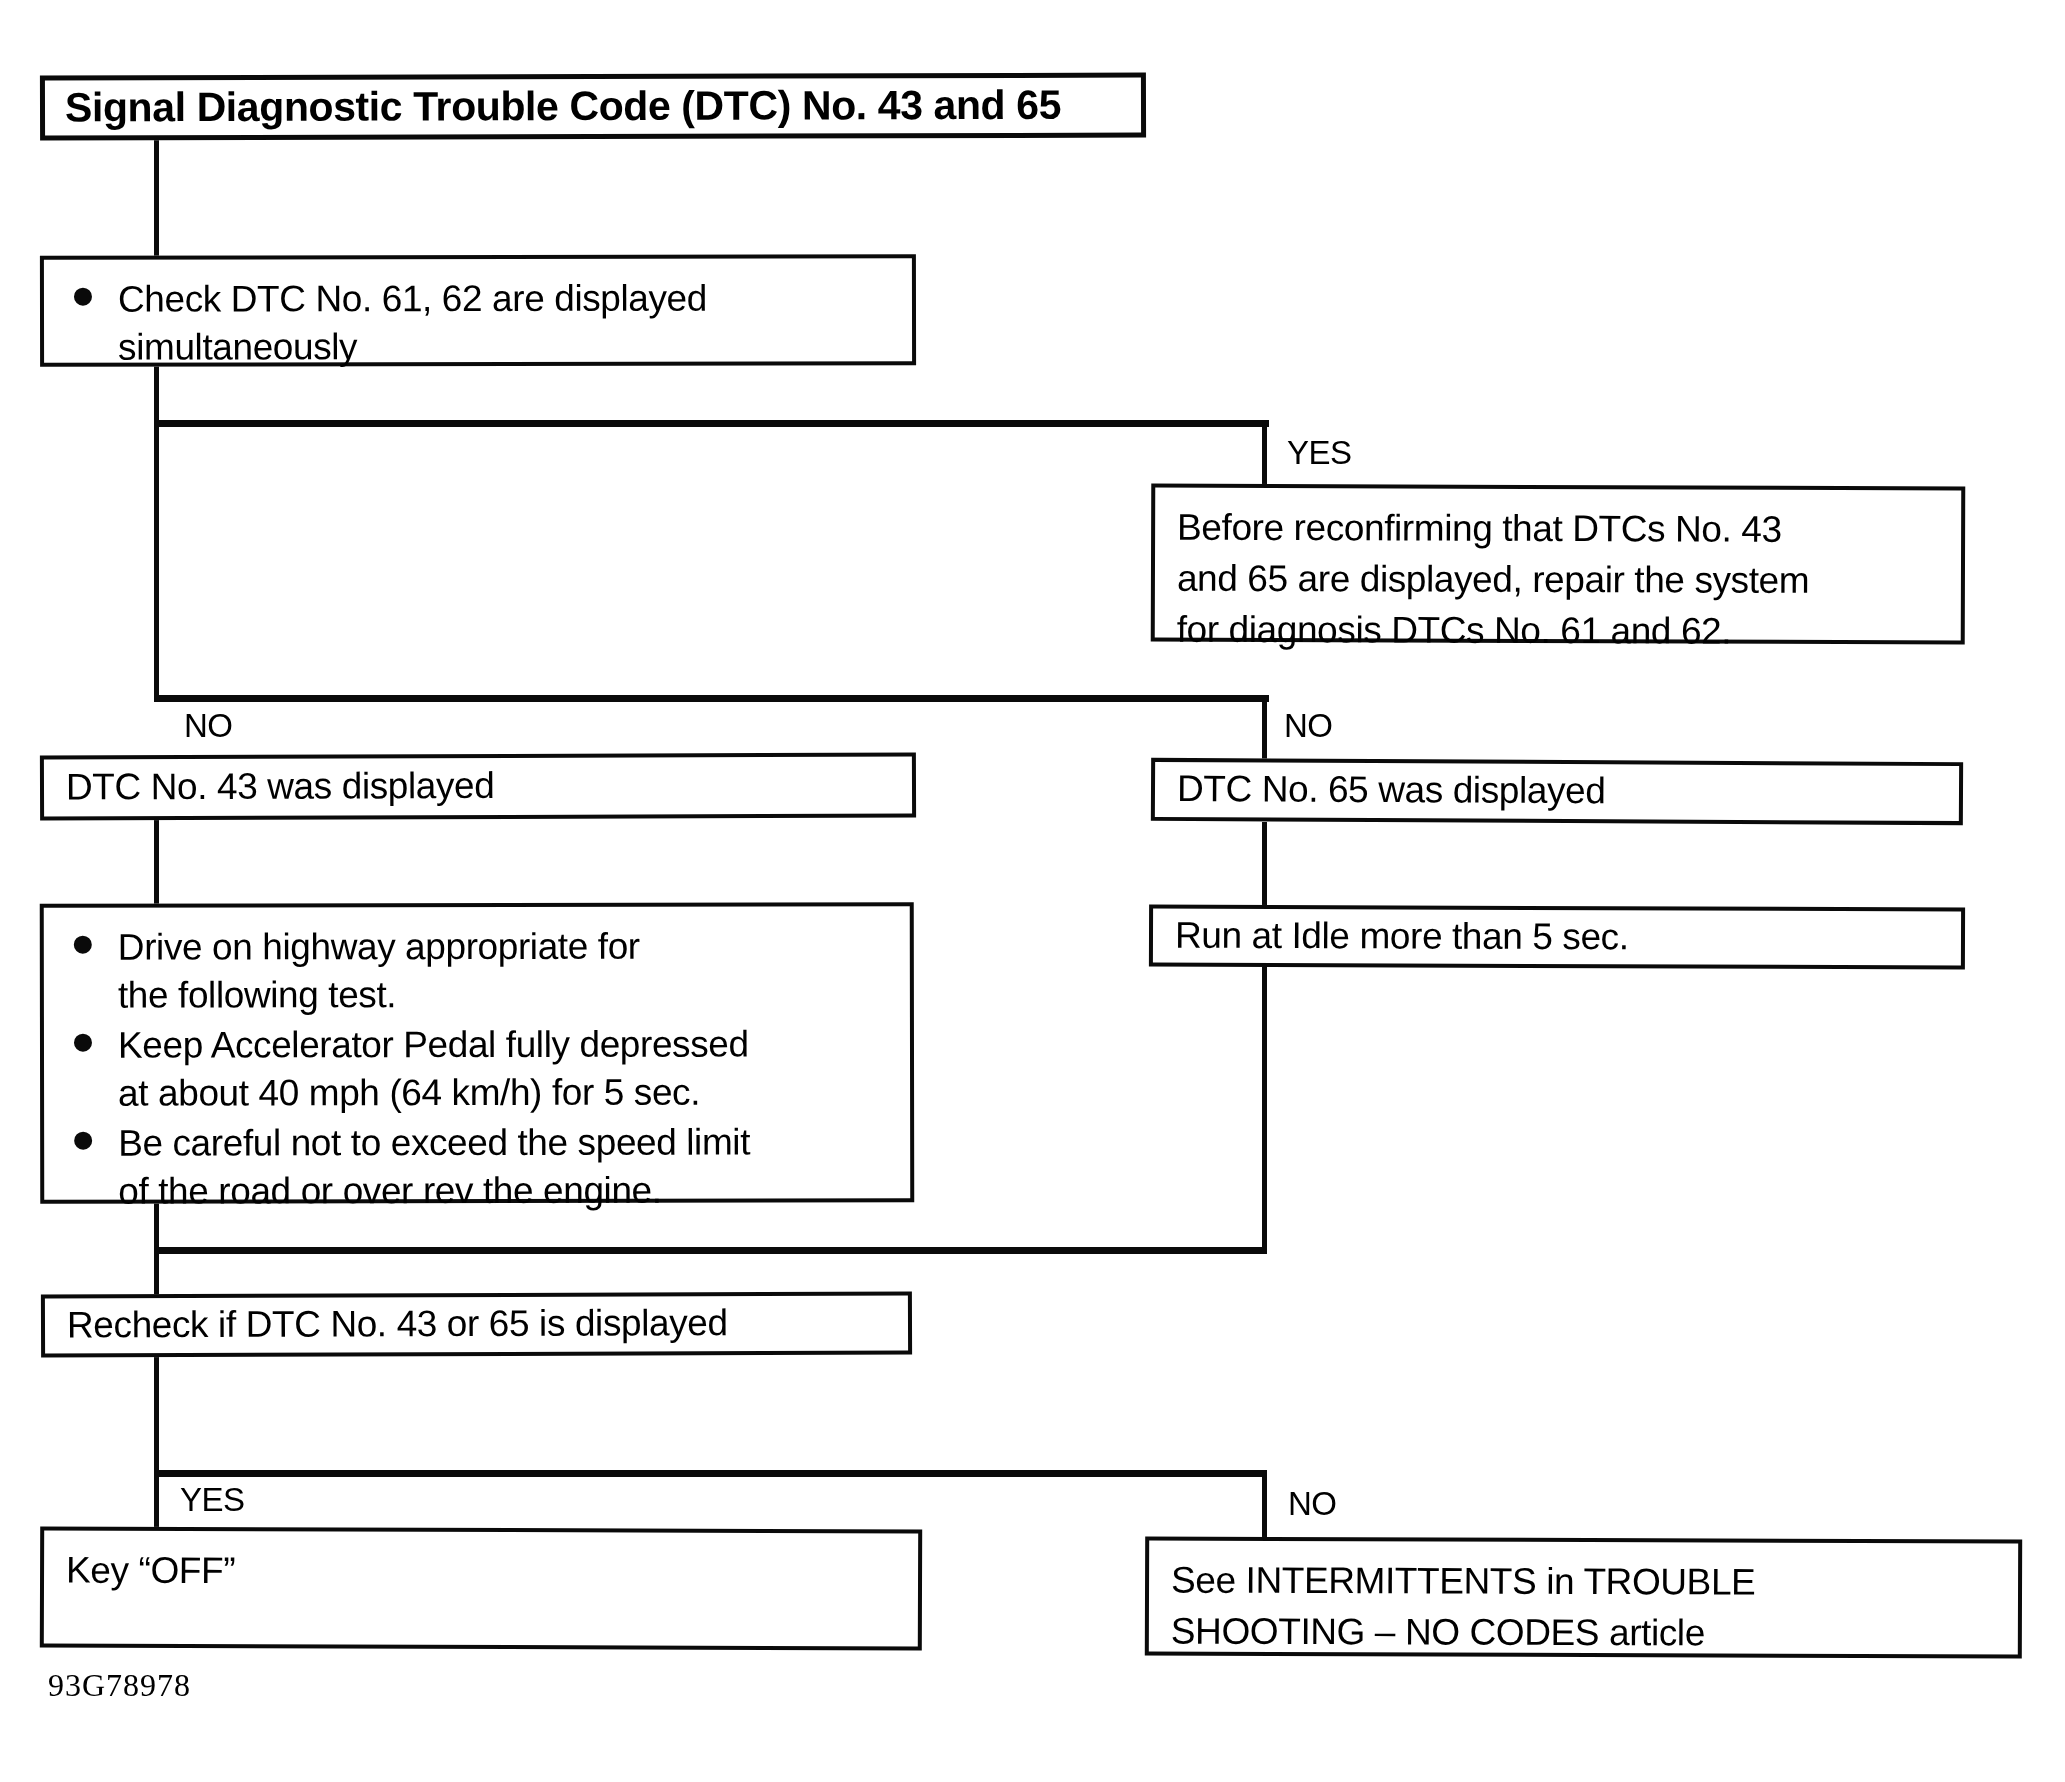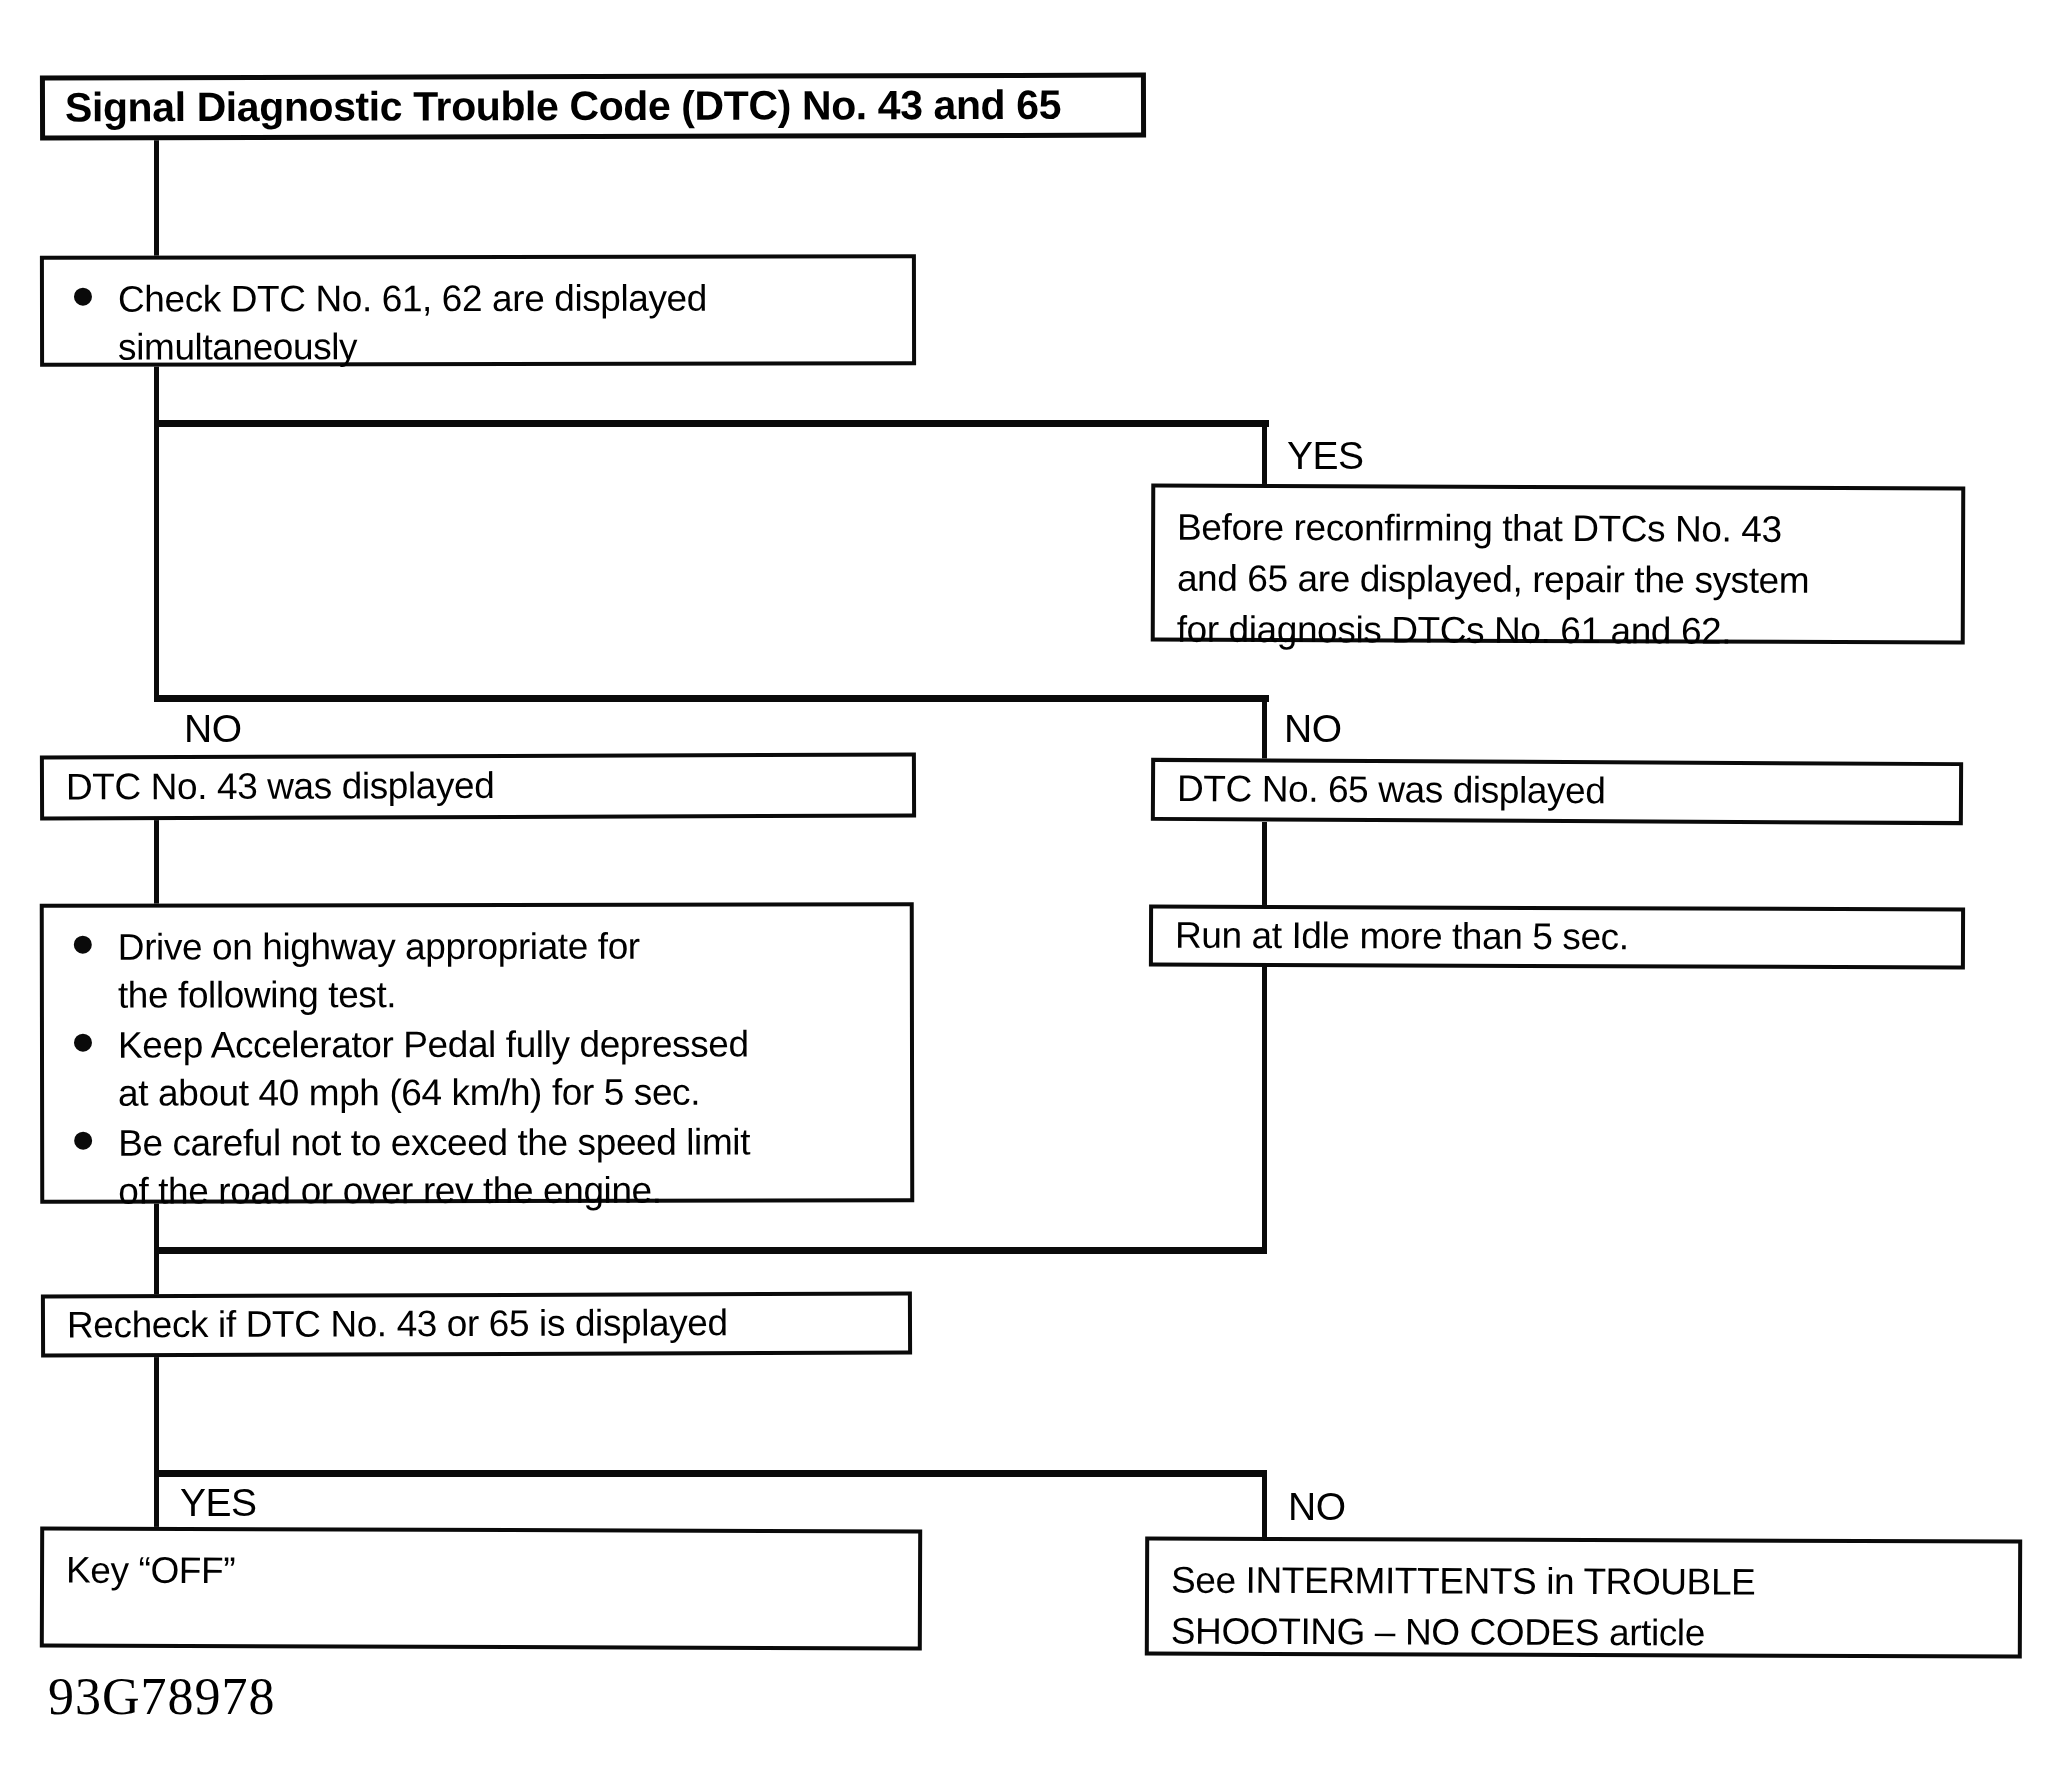--- a/index.html
+++ b/index.html
@@ -45,28 +45,28 @@
     width: 18px; height: 18px;
     border-radius: 50%;
     background: #0a0a0a;
   }
   .bullet-item .bl { display: block; line-height: 48px; }
   .vline, .hline { position: absolute; background: #0a0a0a; }
   .vline { width: 5px; }
   .hline { height: 7px; }
   .branch-label {
     position: absolute;
-    font-size: 39px;
+    font-size: 33px;
     letter-spacing: -0.5px;
     text-align: right;
   }
   .figure-code {
     position: absolute;
     font-family: "Liberation Serif", serif;
-    font-size: 52px;
+    font-size: 32px;
     letter-spacing: 1px;
   }
   .r-pos02 { transform: rotate(0.2deg); }
   .r-pos03 { transform: rotate(0.3deg); }
   .r-neg02 { transform: rotate(-0.2deg); }
   .r-neg01 { transform: rotate(-0.1deg); }
 </style>
 </head>
 <body>
 

